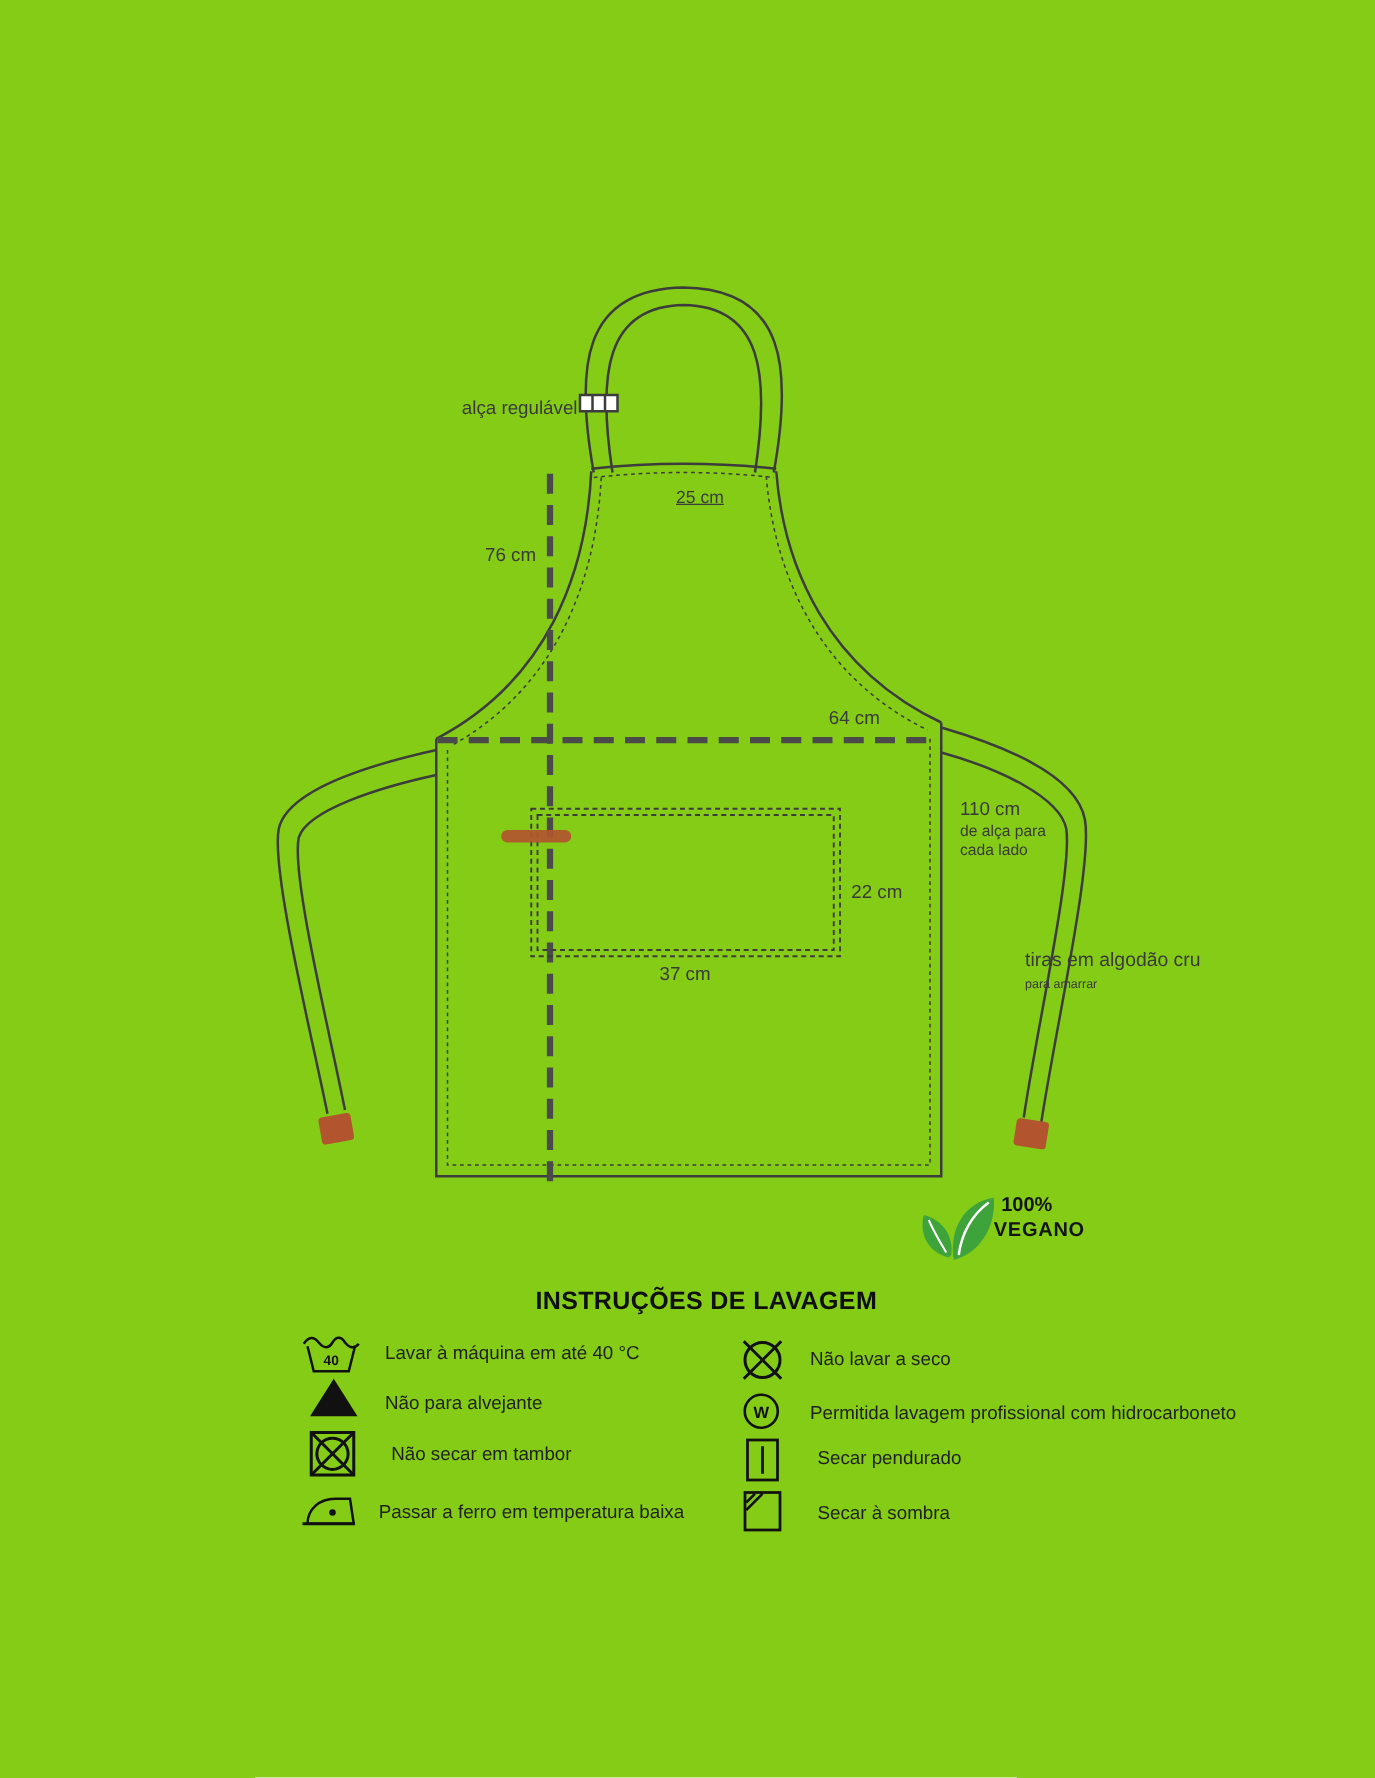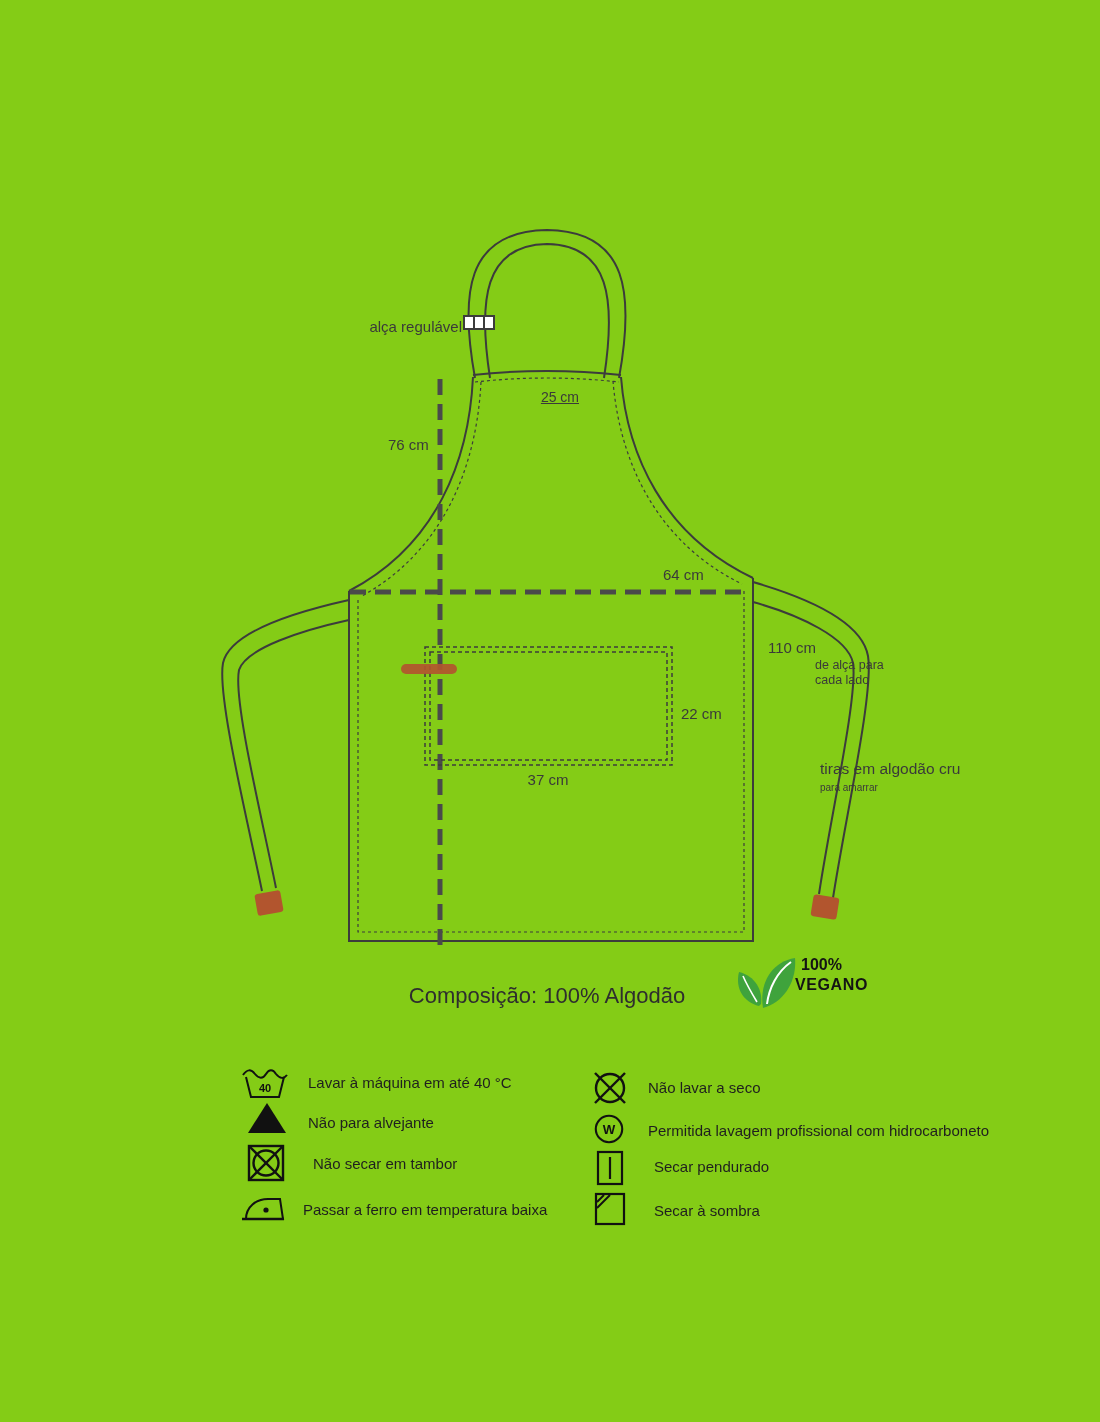--- a/index.html
+++ b/index.html
@@ -1,20 +1,20 @@
 <!DOCTYPE html>
 <html><head>
 <meta charset="utf-8">
 <style>
   html,body{margin:0;padding:0;background:#fff;}
   .canvas{position:relative;width:1100px;height:1422px;background:#84cc16;
           font-family:"Liberation Sans",sans-serif;overflow:hidden;color:#333;}
   .abs{position:absolute;}
   .lbl{position:absolute;color:#3a3a3a;font-size:15px;line-height:1.2;white-space:nowrap;}
-  .lbl.small{font-size:12.5px;margin-left:47px;}
+  .lbl.small{font-size:12.5px;}
   .pocket-text{position:absolute;color:#3d3d3d;}
   .pocket-text .pl{font-size:16px;font-weight:600;line-height:1.28;white-space:nowrap;}
   .pocket-text .pl.sub{font-size:13.5px;font-weight:400;}
   .composition{position:absolute;font-size:22px;color:#2e2e2e;transform:translateX(-50%);white-space:nowrap;}
   .wash-title{position:absolute;font-size:20px;font-weight:bold;color:#0f0f0f;
               transform:translateX(-50%);letter-spacing:.3px;white-space:nowrap;}
   .vegan-txt{position:absolute;font-weight:bold;color:#141414;font-size:16px;white-space:nowrap;}
   .wash-row-label{position:absolute;font-size:15px;color:#1f1f1f;white-space:nowrap;}
   svg{display:block;}
 </style>
@@ -74,31 +74,31 @@
   <div class="lbl small" style="left:768px;top:658px;">de alça para</div>
   <div class="lbl small" style="left:768px;top:673px;">cada lado</div>
 
 
   <div class="lbl" style="left:681px;top:705px;">22 cm</div>
   <div class="lbl" style="left:515px;top:771px;width:66px;text-align:center;">37 cm</div>
 
   <div class="lbl" style="left:820px;top:760px;font-size:15.5px;">tiras em algodão cru</div>
   <div class="lbl" style="left:820px;top:782px;font-size:10px;">para amarrar</div>
 
-  <div class="composition" style="left:547px;top:983px;">Composição: 100% Algodão</div>
 
   <svg class="abs" style="left:733px;top:950px;" width="66" height="64" viewBox="0 0 66 64">
     <path d="M30 58 C26 34 38 12 62 8 C64 30 52 52 30 58 Z" fill="#3fa33c"></path>
     <path d="M34 54 C36 38 44 22 58 12" stroke="#ffffff" stroke-width="2" fill="none"></path>
     <path d="M26 56 C10 52 2 38 6 22 C22 26 30 40 28 54 Z" fill="#3fa33c"></path>
     <path d="M24 52 C18 42 13 33 10 26" stroke="#ffffff" stroke-width="1.6" fill="none"></path>
   </svg>
   <div class="vegan-txt" style="left:801px;top:956px;">100%</div>
   <div class="vegan-txt" style="left:795px;top:976px;letter-spacing:.6px;">VEGANO</div>
 
+  <div class="wash-title" style="left:565px;top:1030px;">INSTRUÇÕES DE LAVAGEM</div>
 
   <div>
 
     <svg class="abs" style="left:241px;top:1066px;" width="48" height="34" viewBox="0 0 46 34">
       <path d="M1 9 C5 3 9 3 13 8 C17 13 21 13 24 8 C27 3 31 3 34 8 C38 13 42 13 45 9" fill="none" stroke="#111" stroke-width="2"></path>
       <path d="M4 11 L9 31 L37 31 L42 11" fill="none" stroke="#111" stroke-width="2"></path>
       <text x="23" y="26" font-size="11" font-weight="bold" fill="#111" text-anchor="middle">40</text>
     </svg>
     <div class="wash-row-label" style="left:308px;top:1074px;">Lavar à máquina em até 40 °C</div>
 

